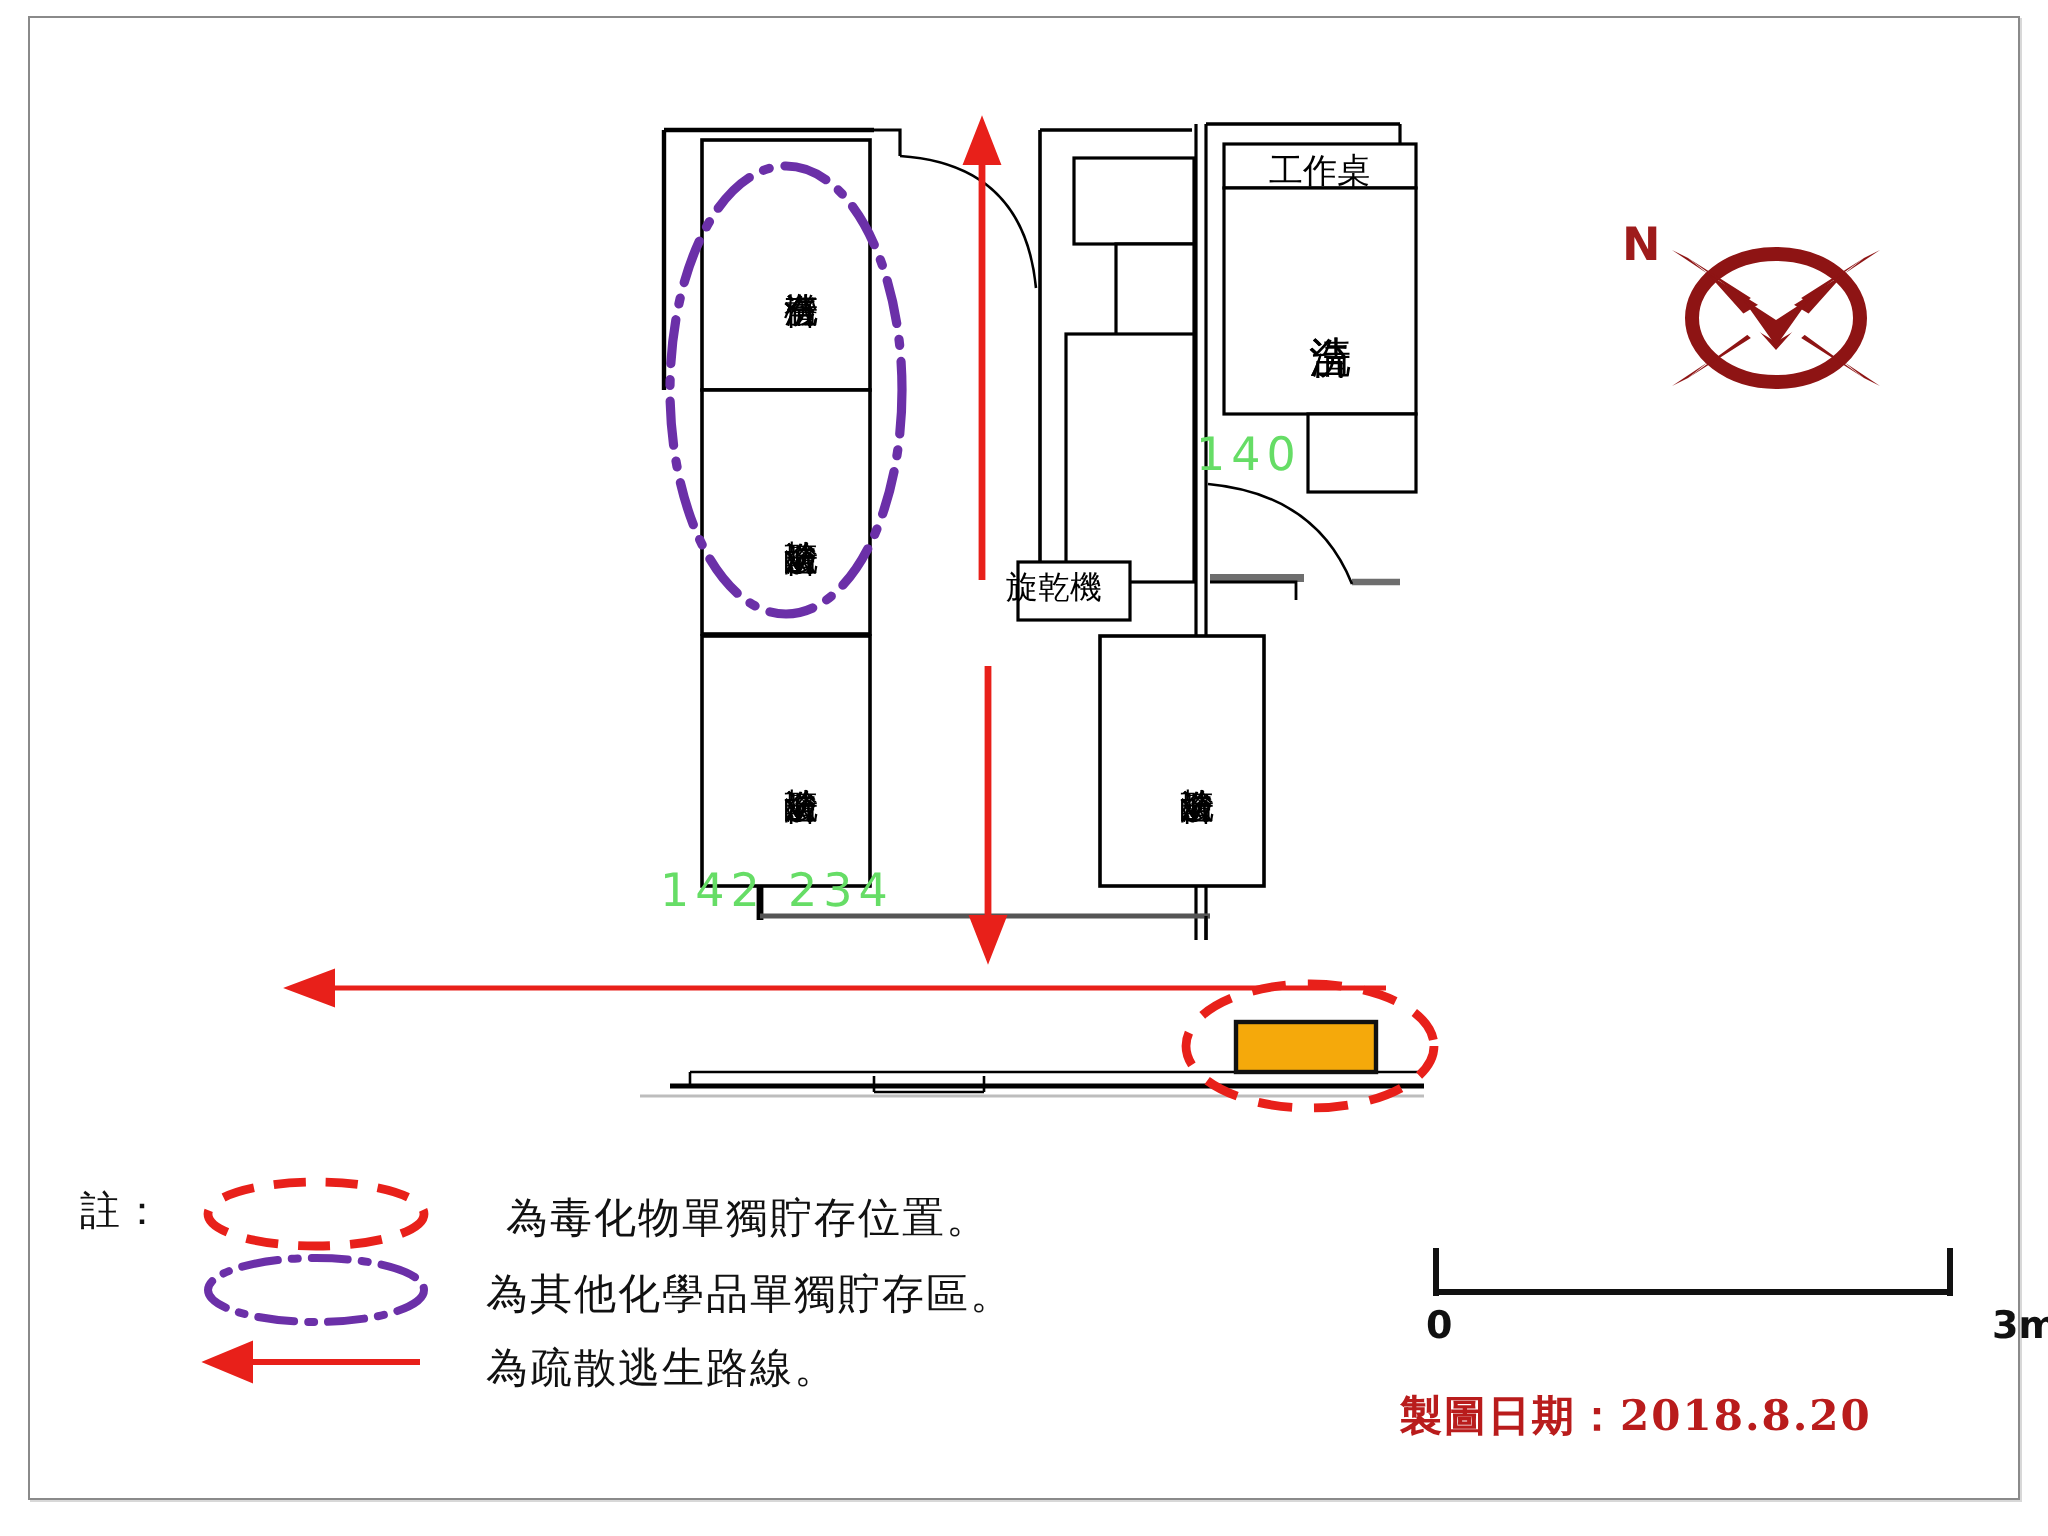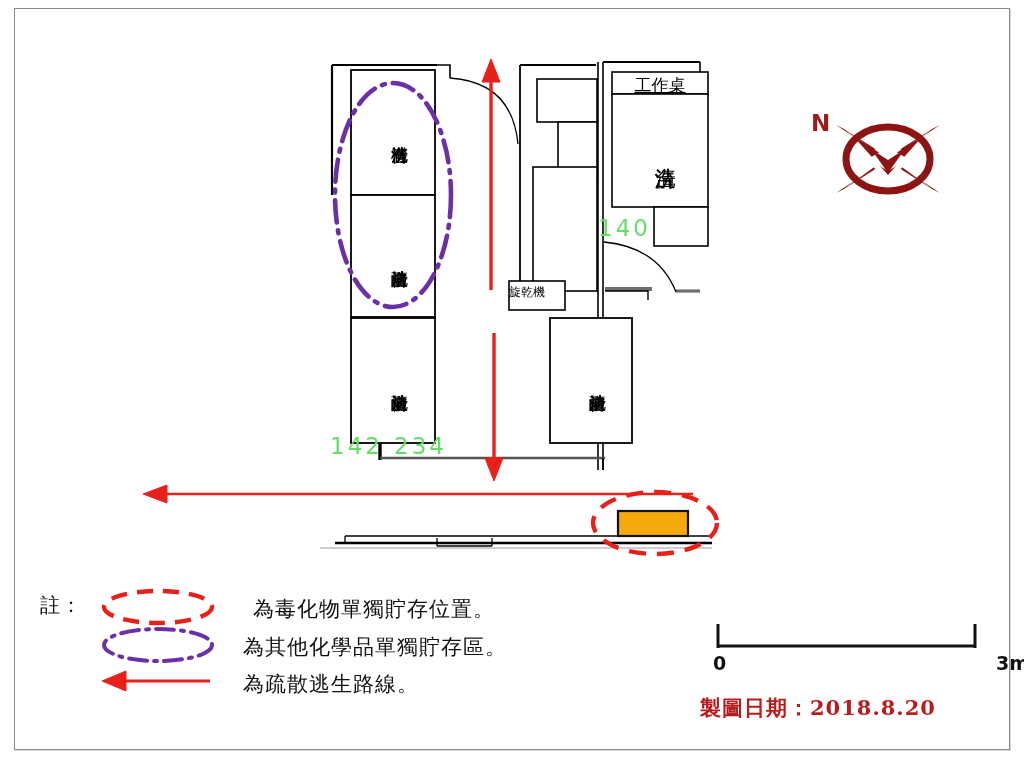--- a/index.html
+++ b/index.html
@@ -238,23 +238,23 @@
       <line x1="975" y1="624" x2="975" y2="648"></line>
     </g>
   </svg>
 
   <div class="vlabel" style="left:376px; top:74px; height:118px; width:34px; font-size:17px;">有機清洗台</div>
 
   <div class="vlabel" style="left:376px; top:199px; height:116px; width:34px; font-size:17px;">酸鹼清洗台</div>
 
   <div class="vlabel" style="left:376px; top:322px; height:118px; width:34px; font-size:17px;">酸鹼清洗台</div>
 
-  <div class="hlabel" style="left:482px; top:284px; width:90px; font-size:12px;">旋乾機</div>
-
-  <div class="hlabel" style="left:612px; top:74px; width:96px; font-size:17px;text-decoration:underline;">工作桌</div>
+  <div class="hlabel" style="left:482px; top:284px; width:90px; font-size:16px;">旋乾機</div>
+
+  <div class="hlabel" style="left:612px; top:74px; width:96px; font-size:17px;">工作桌</div>
 
   <div class="vlabel" style="left:643px; top:100px; height:102px; width:34px; font-size:21px;">清洗台</div>
 
   <div class="vlabel" style="left:574px; top:322px; height:118px; width:34px; font-size:17px;">酸鹼清洗台</div>
 
   <div class="roomnum" style="left:330px; top:433px;">142</div>
   <div class="roomnum" style="left:394px; top:433px;">234</div>
   <div class="roomnum" style="left:598px; top:215px;text-align:right;">140</div>
 
   <div class="northlabel" style="left:811px; top:110px;">N</div>

